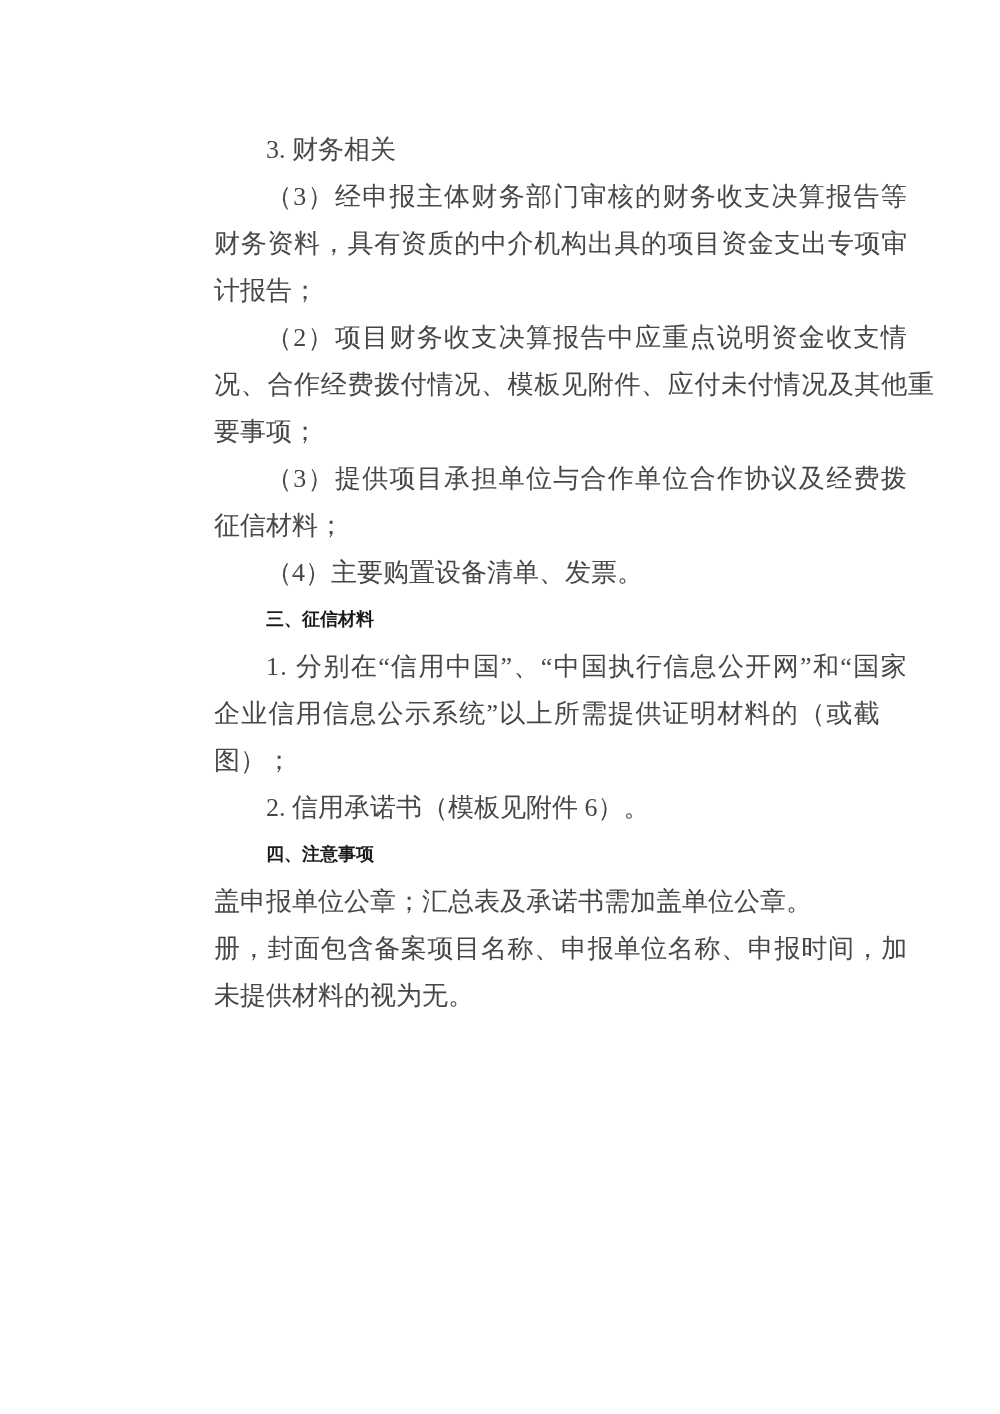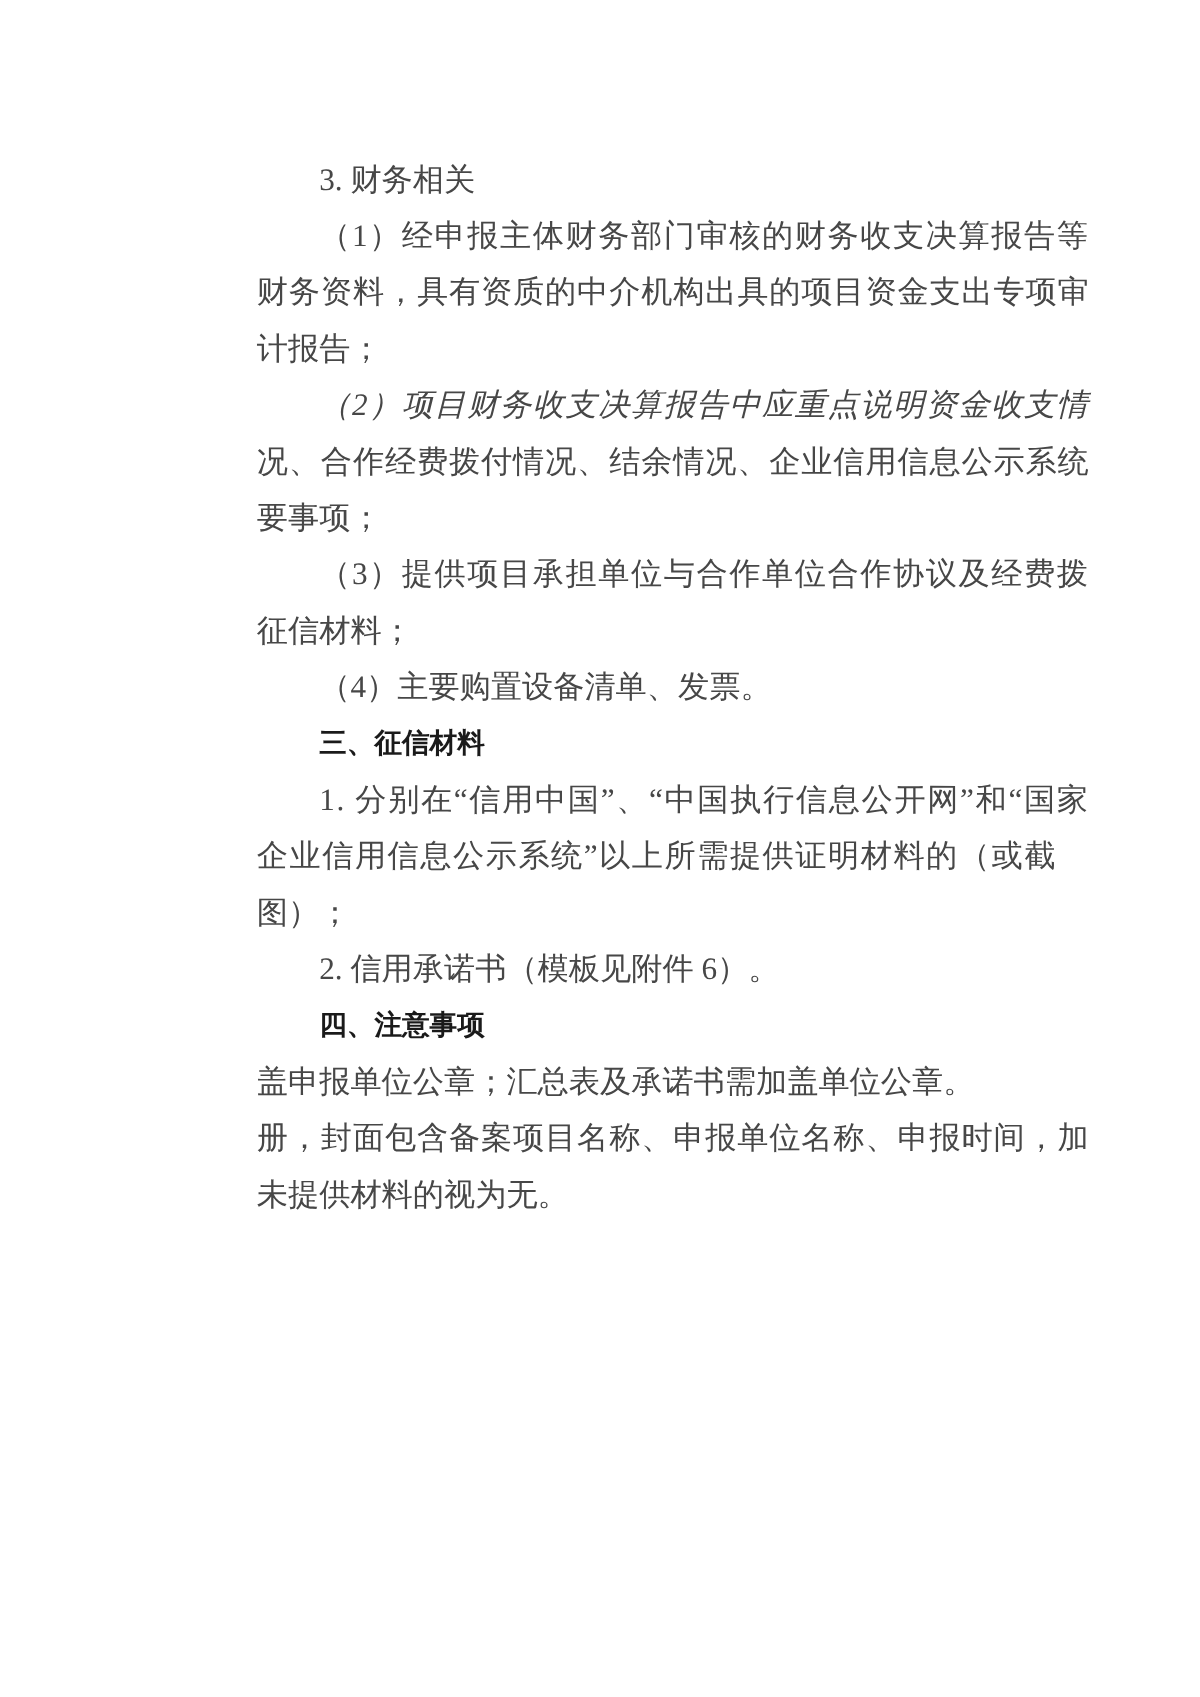--- a/index.html
+++ b/index.html
@@ -31,34 +31,34 @@
     overflow: visible;
     text-align: left;
   }
   .ind {
     padding-left: 52px; 
   }
   .hd {
     font-family: "Liberation Sans", sans-serif;
     font-weight: 700;
     color: #1a1a1a;
-    font-size: 23px;
+    font-size: 18px;
   }
 </style>
 </head>
 <body>
 
 <div class="page">
   <div class="content">
     <div class="ln ind">3. 财务相关</div>
-    <div class="ln ind fill" style="letter-spacing: 1.292px;">（1）经申报主体财务部门审核的财务收支决算报告等</div>
+    <div class="ln ind fill" style="letter-spacing: 1.292px;">（3）经申报主体财务部门审核的财务收支决算报告等</div>
     <div class="ln fill" style="letter-spacing: 0.692px;">财务资料，具有资质的中介机构出具的项目资金支出专项审</div>
     <div class="ln">计报告；</div>
-    <div class="ln ind fill" style="letter-spacing: 1.292px; font-style: italic;">（2）项目财务收支决算报告中应重点说明资金收支情</div>
-    <div class="ln fill" style="letter-spacing: 0.692px;">况、合作经费拨付情况、结余情况、企业信用信息公示系统</div>
+    <div class="ln ind fill" style="letter-spacing: 1.292px;">（2）项目财务收支决算报告中应重点说明资金收支情</div>
+    <div class="ln fill" style="letter-spacing: 0.692px;">况、合作经费拨付情况、模板见附件、应付未付情况及其他重</div>
     <div class="ln">要事项；</div>
     <div class="ln ind fill" style="letter-spacing: 1.292px;">（3）提供项目承担单位与合作单位合作协议及经费拨</div>
     <div class="ln">征信材料；</div>
     <div class="ln ind">（4）主要购置设备清单、发票。</div>
     <div class="ln ind hd">三、征信材料</div>
     <div class="ln ind fill" style="letter-spacing: 1.368px;">1. 分别在“信用中国”、“中国执行信息公开网”和“国家</div>
     <div class="ln fill" style="letter-spacing: 1.248px;">企业信用信息公示系统”以上所需提供证明材料的（或截</div>
     <div class="ln">图）；</div>
     <div class="ln ind">2. 信用承诺书（模板见附件 6）。</div>
     <div class="ln ind hd">四、注意事项</div>

